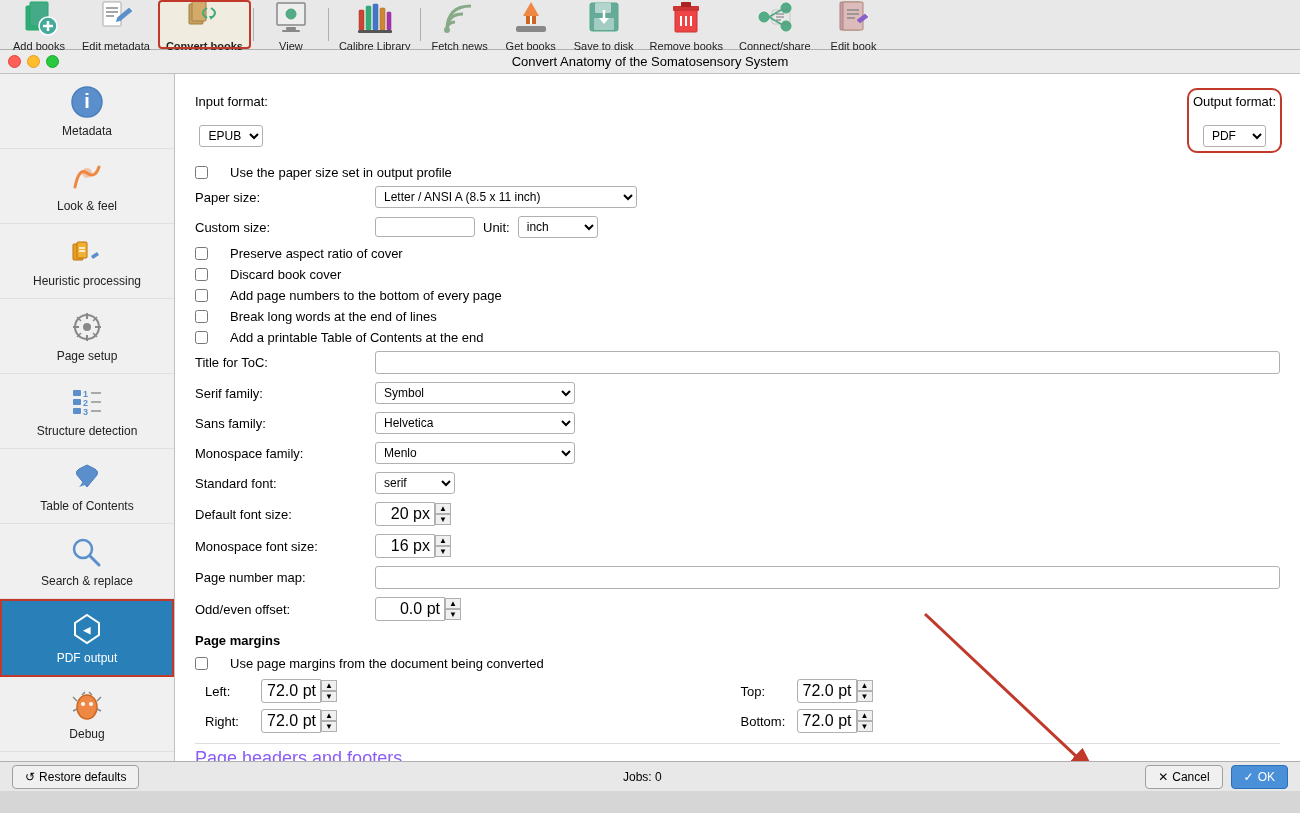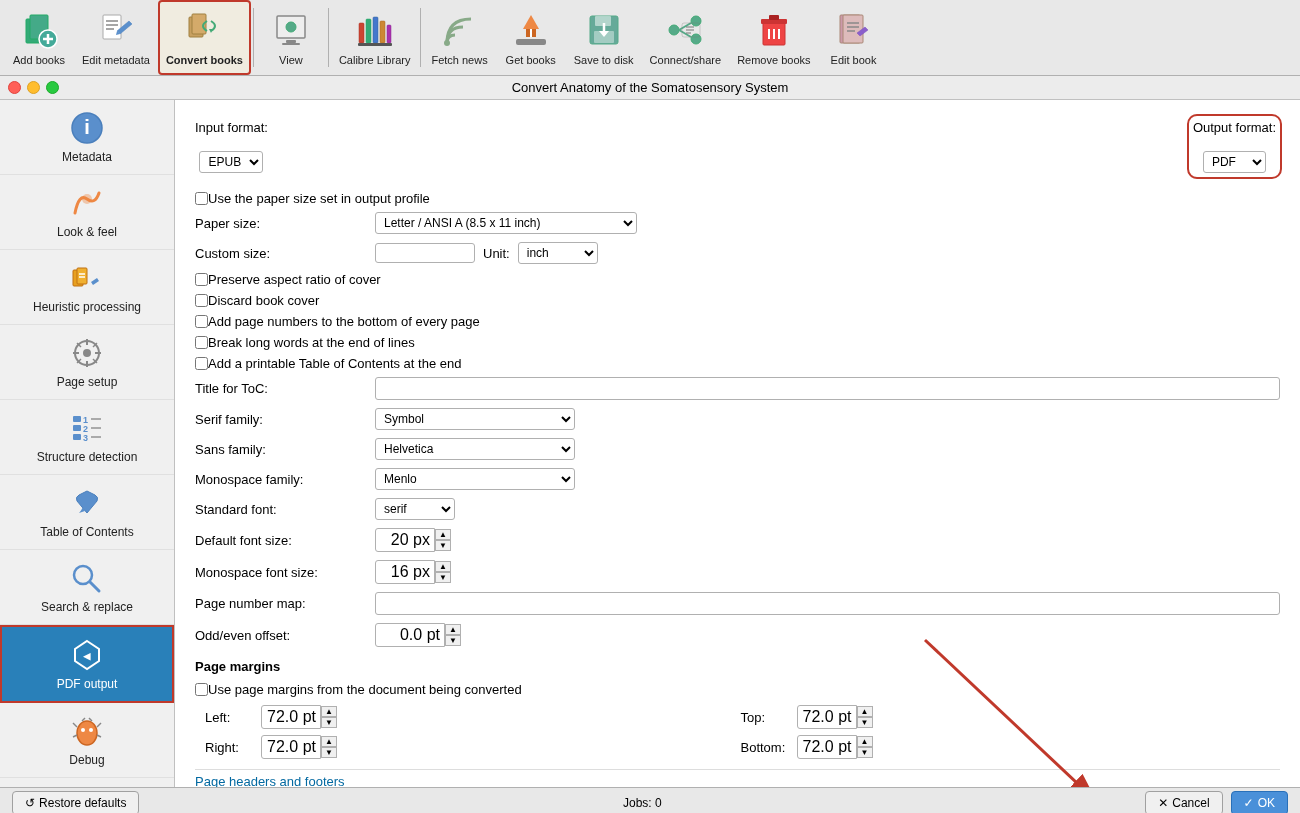--- a/index.html
+++ b/index.html
@@ -1,21 +1,21 @@
 <!DOCTYPE html>
 <html><head>
   <meta charset="utf-8">
   <style>
     * { box-sizing: border-box; margin: 0; padding: 0; }
     body { font-family: -apple-system, BlinkMacSystemFont, 'Helvetica Neue', Arial, sans-serif; font-size: 13px; background: #d6d6d6; width: 1300px; height: 813px; overflow: hidden; }
 
     
     #toolbar {
       display: flex; align-items: stretch; background: #e8e8e8;
-      border-bottom: 1px solid #b0b0b0; height: 76px; padding: 0 4px;
+      border-bottom: 1px solid #b0b0b0; height: 50px; padding: 0 4px;
     }
     .toolbar-btn {
       display: flex; flex-direction: column; align-items: center; justify-content: center;
       padding: 4px 8px; min-width: 70px; cursor: pointer; border-radius: 4px;
       font-size: 11px; color: #222; gap: 4px; position: relative;
     }
     .toolbar-btn.active { outline: 2px solid #c0392b; outline-offset: -2px; background: #f0ece0; font-weight: bold; }
     .toolbar-btn .tb-icon { width: 40px; height: 40px; display: flex; align-items: center; justify-content: center; }
     .toolbar-sep { width: 1px; background: #b0b0b0; margin: 8px 2px; }
 
@@ -61,21 +61,21 @@
     .format-left, .format-right { display: flex; align-items: center; gap: 16px; font-size: 13px; flex-direction: column; }
     .format-right { outline: 2px solid #c0392b; padding: 4px; border-radius: 8px; }
 
     select, input[type=text] {
       font-size: 12px; padding: 2px 4px; border: 1px solid #b0b0b0; border-radius: 3px;
       background: white;
     }
     select { cursor: pointer; }
 
     
-    .cb-row { display: flex; align-items: center; gap: 0; margin-bottom: 6px; font-size: 13px; }
+    .cb-row { display: flex; align-items: center; gap: 22px; margin-bottom: 6px; font-size: 13px; }
     .cb-row input[type=checkbox] { cursor: pointer; }
 
     
     .form-row {
       display: flex; align-items: center; margin-bottom: 8px; font-size: 13px;
     }
     .form-label { width: 180px; flex-shrink: 0; }
 
     .paper-size-select { width: 262px; }
     .custom-size-input { width: 100px; }
@@ -231,51 +231,51 @@
     <div class="tb-icon">
       <svg width="38" height="38" viewBox="0 0 38 38">
         <rect x="5" y="5" width="28" height="28" rx="2" fill="#6a9" stroke="#5a8" stroke-width="1"></rect>
         <rect x="10" y="5" width="16" height="10" rx="1" fill="#fff" opacity="0.5"></rect>
         <rect x="9" y="20" width="20" height="12" rx="1" fill="#fff" opacity="0.4"></rect>
         <line x1="19" y1="12" x2="19" y2="24" stroke="white" stroke-width="2.5"></line>
         <path d="M14 20 L19 26 L24 20" fill="white"></path>
       </svg>
     </div>
     <span>Save to disk</span>
+  </div>
+
+  <div class="toolbar-btn">
+    <div class="tb-icon">
+      <svg width="38" height="38" viewBox="0 0 38 38">
+        <rect x="8" y="12" width="22" height="22" rx="1" fill="#e44" stroke="#c33" stroke-width="1"></rect>
+        <rect x="6" y="8" width="26" height="5" rx="1" fill="#c33"></rect>
+        <rect x="14" y="4" width="10" height="5" rx="1" fill="#a22"></rect>
+        <line x1="14" y1="18" x2="14" y2="28" stroke="white" stroke-width="2"></line>
+        <line x1="19" y1="18" x2="19" y2="28" stroke="white" stroke-width="2"></line>
+        <line x1="24" y1="18" x2="24" y2="28" stroke="white" stroke-width="2"></line>
+      </svg>
+    </div>
+    <span>Remove books</span>
   </div>
 
   <div class="toolbar-btn">
     <div class="tb-icon">
       <svg width="38" height="38" viewBox="0 0 38 38">
         <circle cx="8" cy="19" r="5" fill="#5a8" stroke="#4a7" stroke-width="1"></circle>
         <circle cx="30" cy="10" r="5" fill="#5a8" stroke="#4a7" stroke-width="1"></circle>
         <circle cx="30" cy="28" r="5" fill="#5a8" stroke="#4a7" stroke-width="1"></circle>
         <line x1="13" y1="19" x2="25" y2="12" stroke="#5a8" stroke-width="2"></line>
         <line x1="13" y1="19" x2="25" y2="26" stroke="#5a8" stroke-width="2"></line>
         <rect x="16" y="12" width="18" height="14" rx="2" fill="none" stroke="#777" stroke-width="1" opacity="0.3"></rect>
         <path d="M20 16 L28 16" stroke="#777" stroke-width="1"></path>
         <path d="M20 19 L28 19" stroke="#777" stroke-width="1"></path>
         <path d="M20 22 L25 22" stroke="#777" stroke-width="1"></path>
       </svg>
     </div>
     <span>Connect/share</span>
-  </div>
-
-  <div class="toolbar-btn">
-    <div class="tb-icon">
-      <svg width="38" height="38" viewBox="0 0 38 38">
-        <rect x="8" y="12" width="22" height="22" rx="1" fill="#e44" stroke="#c33" stroke-width="1"></rect>
-        <rect x="6" y="8" width="26" height="5" rx="1" fill="#c33"></rect>
-        <rect x="14" y="4" width="10" height="5" rx="1" fill="#a22"></rect>
-        <line x1="14" y1="18" x2="14" y2="28" stroke="white" stroke-width="2"></line>
-        <line x1="19" y1="18" x2="19" y2="28" stroke="white" stroke-width="2"></line>
-        <line x1="24" y1="18" x2="24" y2="28" stroke="white" stroke-width="2"></line>
-      </svg>
-    </div>
-    <span>Remove books</span>
   </div>
 
   <div class="toolbar-btn">
     <div class="tb-icon">
       <svg width="38" height="38" viewBox="0 0 38 38">
         <rect x="5" y="4" width="20" height="28" rx="1" fill="#c9a" stroke="#a87" stroke-width="1"></rect>
         <rect x="8" y="4" width="20" height="28" rx="1" fill="#dbb" stroke="#a87" stroke-width="1"></rect>
         <line x1="12" y1="12" x2="24" y2="12" stroke="#888" stroke-width="1.5"></line>
         <line x1="12" y1="16" x2="24" y2="16" stroke="#888" stroke-width="1.5"></line>
         <line x1="12" y1="20" x2="20" y2="20" stroke="#888" stroke-width="1.5"></line>
@@ -616,21 +616,21 @@
           <input type="text" class="margin-input" value="72.0 pt" style="">
           <div class="spinbox-btns">
             <button>▲</button>
             <button>▼</button>
           </div>
         </div>
       </div>
     </div>
 
     <div style="border-top: 1px solid #ddd; margin-top: 10px; padding-top: 4px;">
-      <span style="font-size:13px; color:#0369a1;">Page headers and footers</span>
+      <span style="font-size:18px; color:#8b5cf6;">Page headers and footers</span>
     </div>
 
     <div id="tooltip-area">
       <span>Instead of using the paper size specified in the PDF Output options, use a paper size corresponding to the current output profile. Useful if you want to generate a PDF for viewing on a specific device.</span>
     </div>
 
     <svg id="arrow-overlay" xmlns="http://www.w3.org/2000/svg" style="position:absolute;top:0;left:0;width:100%;height:100%;pointer-events:none;">
       <defs>
         <marker id="arrowhead" markerWidth="10" markerHeight="7" refX="9" refY="3.5" orient="auto">
           <polygon points="0 0, 10 3.5, 0 7" fill="#c0392b"></polygon>

